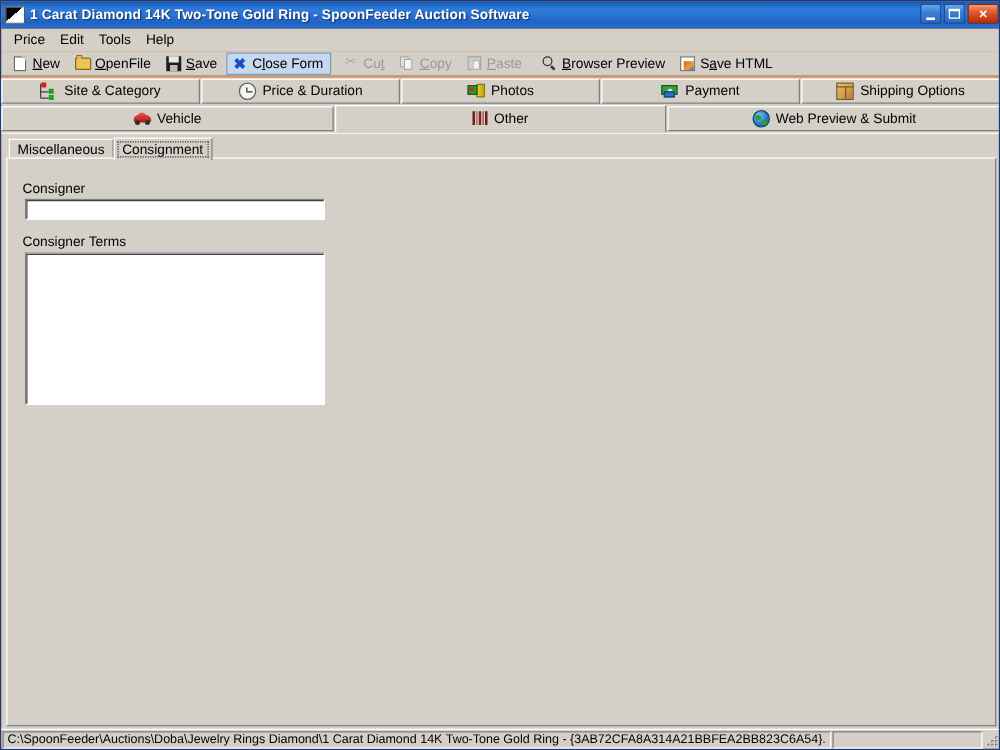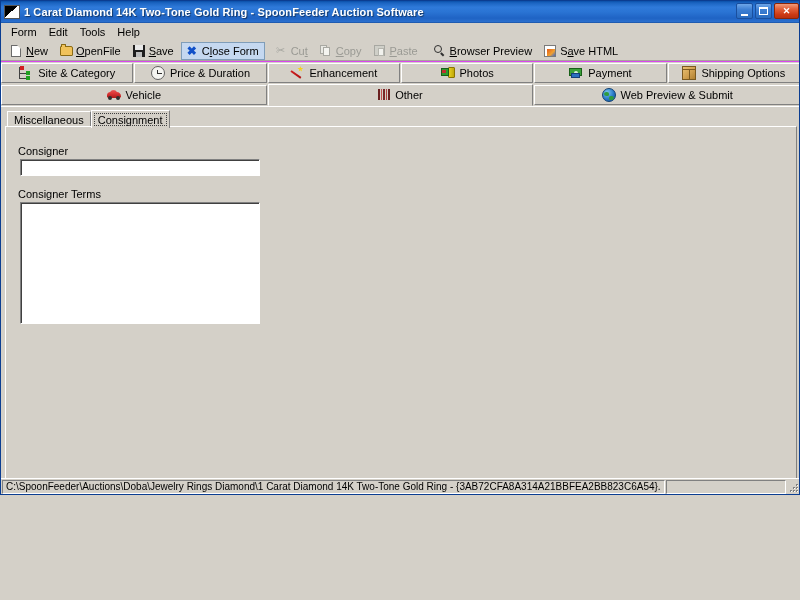--- a/index.html
+++ b/index.html
@@ -11,23 +11,23 @@
     background: #d4d0c8;
     font-family: "Liberation Sans", sans-serif;
     font-size: 11px;
     color: #000;
     -webkit-font-smoothing: none;
   }
 
   #app {
     position: relative;
     width: 800px;
-    height: 495px;
-    box-sizing: border-box;
-    background: #d946ef;
+    height: 600px;
+    box-sizing: border-box;
+    background: #f97316;
     border: 1px solid #0b3d91;
     overflow: hidden;
   }
 
   
   .titlebar {
     position: absolute;
     left: 0; top: 0;
     width: 800px;
     height: 22px;
@@ -549,21 +549,21 @@
             <span class="box"></span>
           </span>
       </div>
       <div class="tbtn close">
         <span class="glyph">✕</span>
       </div>
     </div>
   </div>
 
   <div class="menubar">
-    <div class="menu-item">Form</div>
+    <div class="menu-item">Price</div>
     <div class="menu-item">Edit</div>
     <div class="menu-item">Tools</div>
     <div class="menu-item">Help</div>
   </div>
 
   <div class="toolbar">
 
     <div class="tool-btn">
       <span class="tool-ico">
           <span class="ico-page"></span>
@@ -649,27 +649,20 @@
 
 
     <div class="tab">
       <span class="ic ic-clock">
         <i class="h"></i>
           <i class="m"></i>
       </span>
       <span class="tab-label">Price &amp; Duration</span>
     </div>
 
-    <div class="tab">
-      <span class="ic ic-wand">
-        <i class="stick"></i>
-          <i class="star"></i>
-      </span>
-      <span class="tab-label">Enhancement</span>
-    </div>
 
     <div class="tab">
       <span class="ic ic-photos">
         <i class="roll"></i>
           <i class="pic"></i>
           <i class="pic2"></i>
       </span>
       <span class="tab-label">Photos</span>
     </div>
 

